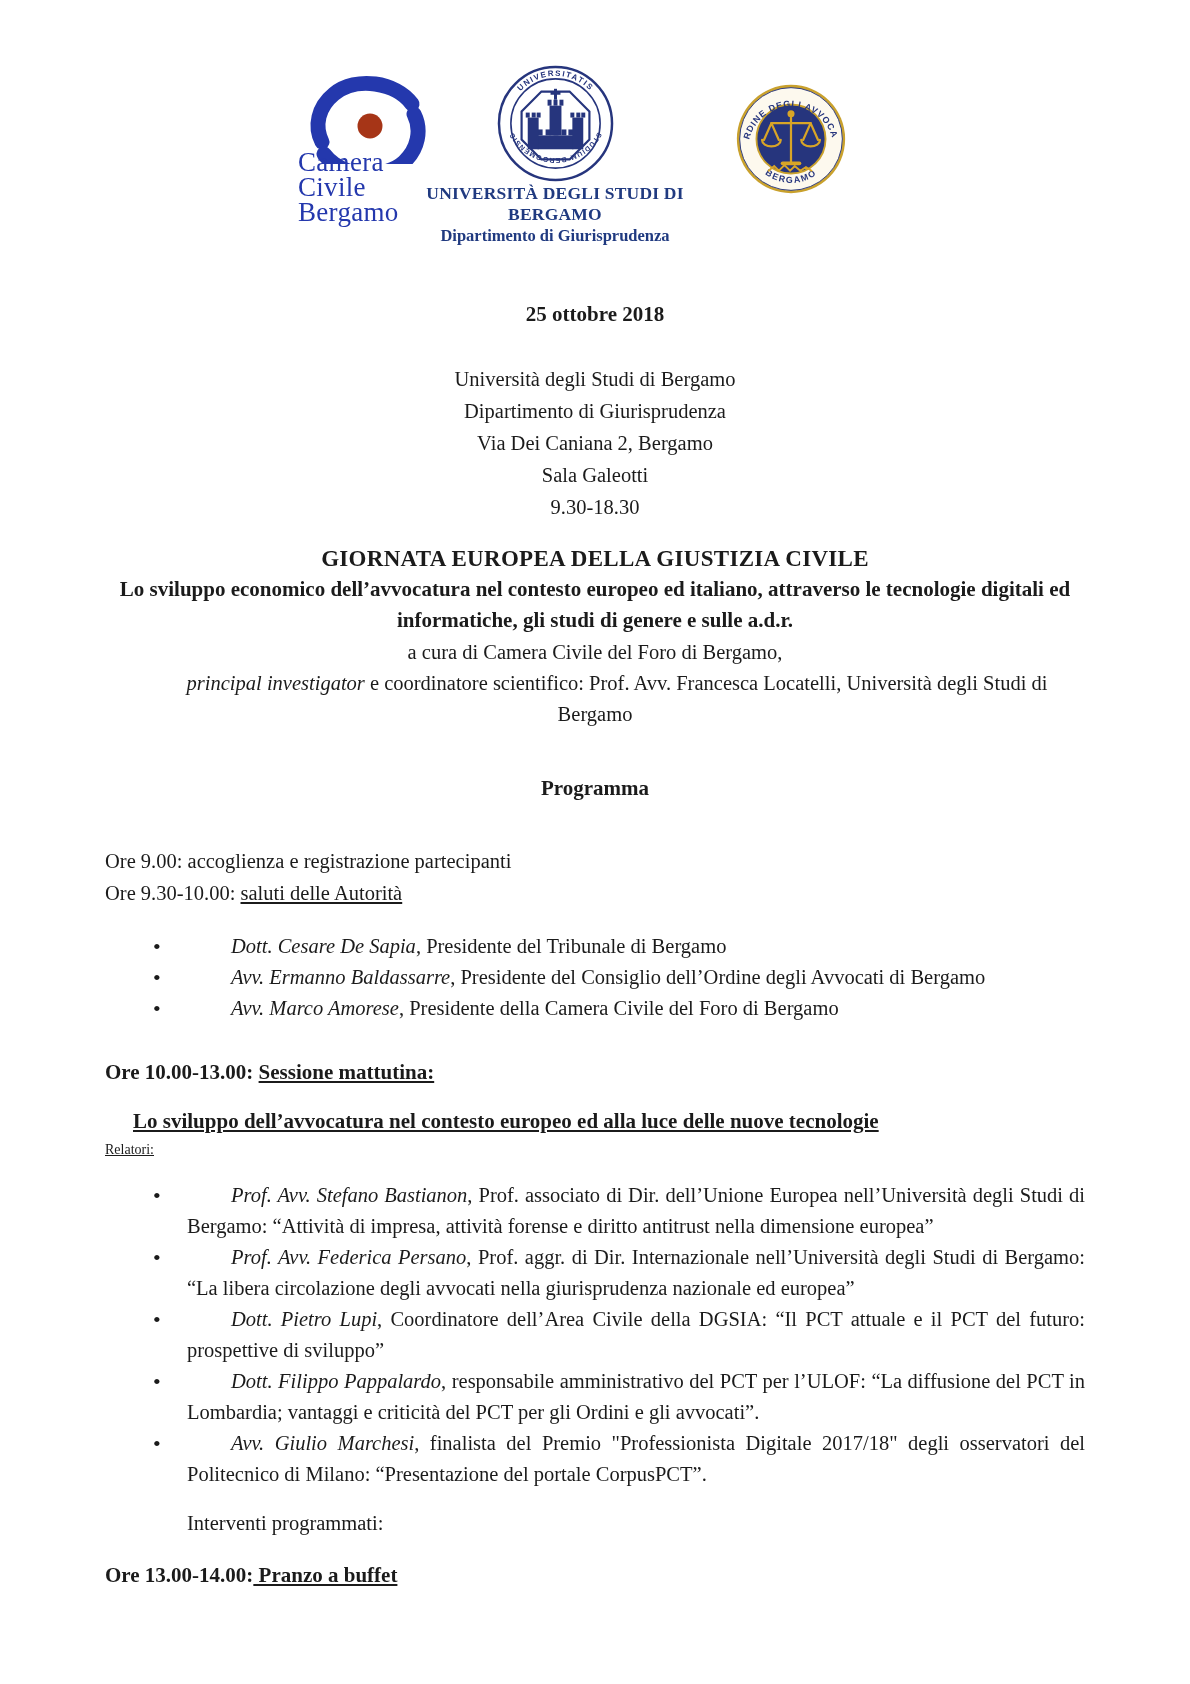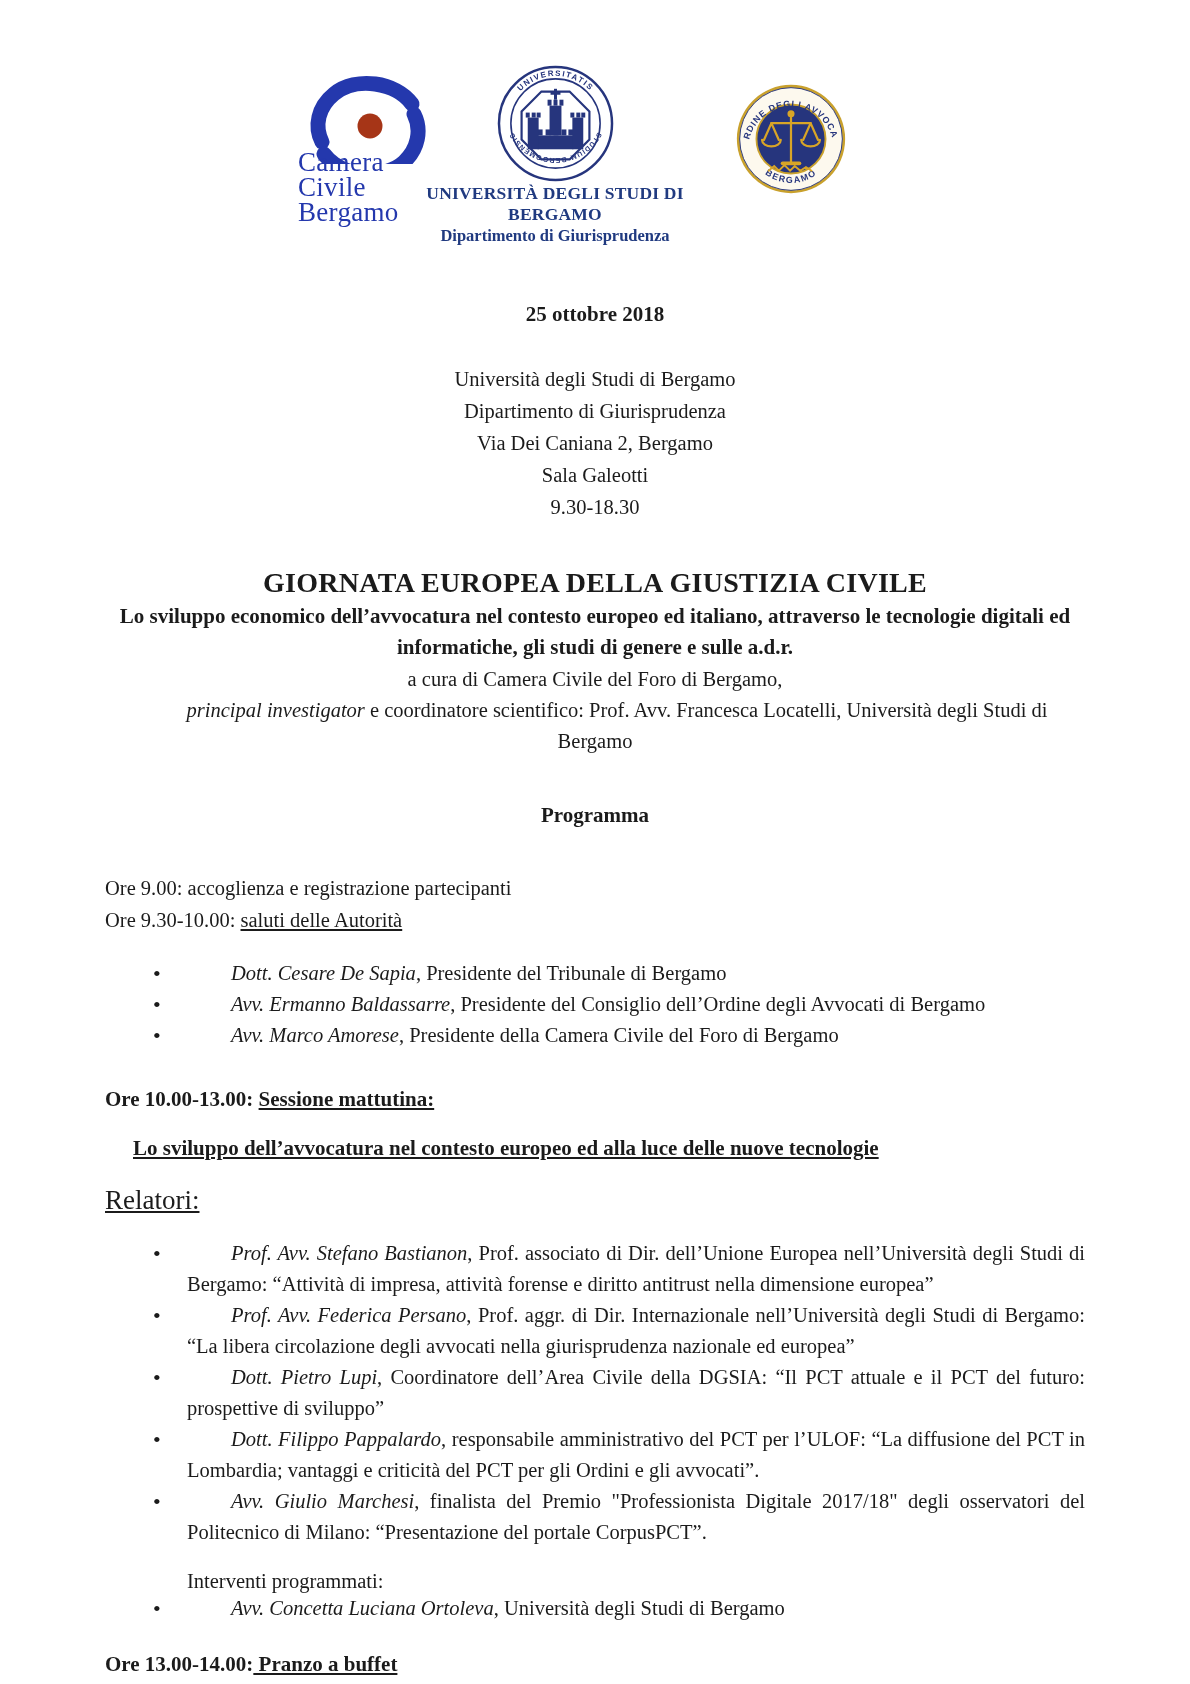--- a/index.html
+++ b/index.html
@@ -26,33 +26,33 @@
   .unibg-caption .l1 { font-size:17.5px; letter-spacing:0.2px; }
   .unibg-caption .l2 { font-size:16.5px; margin-top:1px; }
   .logo-ordine { position:absolute; left:735px; top:78px; width:112px; }
   
   .content { padding:0 105px; }
   .center { text-align:center; }
   .it { font-style:italic;margin-left:44px; }
   .u  { text-decoration:underline; }
   .date { margin-top:80px; font-weight:bold; font-size:21px;text-align:center; }
   .venue { margin-top:36px; font-size:20.5px; line-height:32px; }
-  .ev-title { margin-top:44px; font-weight:bold; font-size:28px; letter-spacing:0.3px; }
+  .ev-title { margin-top:23px; font-weight:bold; font-size:23px; letter-spacing:0.3px; }
   .ev-subtitle { margin:2px auto 0; max-width:985px; font-weight:bold; font-size:21px; line-height:31px; }
   .ev-pres { margin-top:1px; font-size:20.5px; line-height:31px; }
   .ev-invest { margin:0 auto; max-width:985px; font-size:20.5px; line-height:31px; }
   .prog-heading { margin-top:46px; font-weight:bold; font-size:21px; }
   .slots { margin-top:44px; font-size:20.5px; line-height:32px; }
   ul.bullets { list-style:none; margin:22px 0 0 40px; padding:0; font-size:20.5px; line-height:31px; }
   ul.bullets li { position:relative; padding-left:42px; }
   ul.bullets li::before { content:"\2022"; position:absolute; left:8px; font-size:22px; }
   ul.bullets.justify li { text-align:justify; }
   .session-line { margin-top:36px; font-weight:bold; font-size:21px; }
   .theme-line { margin-top:24px; font-weight:bold; font-size:21px; text-decoration:underline;margin-left:28px; }
-  .relatori-line { margin-top:24px; font-size:27px; text-decoration:underline; }
+  .relatori-line { margin-top:8px; font-size:14px; text-decoration:underline; }
   .interventi-heading { margin:22px 0 0 82px; font-size:20.5px; }
   ul.bullets.tight { margin-top:0; }
   .lunch-line { margin-top:28px; font-weight:bold; font-size:21px; }
 </style>
 </head>
 <body>
 
 <div class="page">
 
   <div class="logo-row">
@@ -182,20 +182,17 @@
 
     <ul class="bullets justify">
       <li><span class="it">Prof. Avv. Stefano Bastianon</span><span>, Prof. associato di Dir. dell’Unione Europea nell’Università degli Studi di Bergamo: “Attività di impresa, attività forense e diritto antitrust nella dimensione europea”</span></li>
       <li><span class="it">Prof. Avv. Federica Persano</span><span>, Prof. aggr. di Dir. Internazionale nell’Università degli Studi di Bergamo: “La libera circolazione degli avvocati nella giurisprudenza nazionale ed europea”</span></li>
       <li><span class="it">Dott. Pietro Lupi</span><span>, Coordinatore dell’Area Civile della DGSIA: “Il PCT attuale e il PCT del futuro: prospettive di sviluppo”</span></li>
       <li><span class="it">Dott. Filippo Pappalardo</span><span>, responsabile amministrativo del PCT per l’ULOF:  “La diffusione del PCT in Lombardia; vantaggi e criticità del PCT per gli Ordini e gli avvocati”.</span></li>
       <li><span class="it">Avv. Giulio Marchesi</span><span>, finalista del Premio "Professionista Digitale 2017/18" degli osservatori del Politecnico di Milano: “Presentazione del portale CorpusPCT”.</span></li>
     </ul>
 
     <div class="interventi-heading">Interventi programmati:</div>
-    <ul class="bullets tight">
-      <li><span class="it">Avv. Concetta Luciana Ortoleva</span><span>, Università degli Studi di Bergamo</span></li>
-    </ul>
 
     <div class="lunch-line"><span>Ore 13.00-14.00:</span><span class="u"> Pranzo a buffet</span></div>
 
   </div>
 </div>
 
 </body></html>

